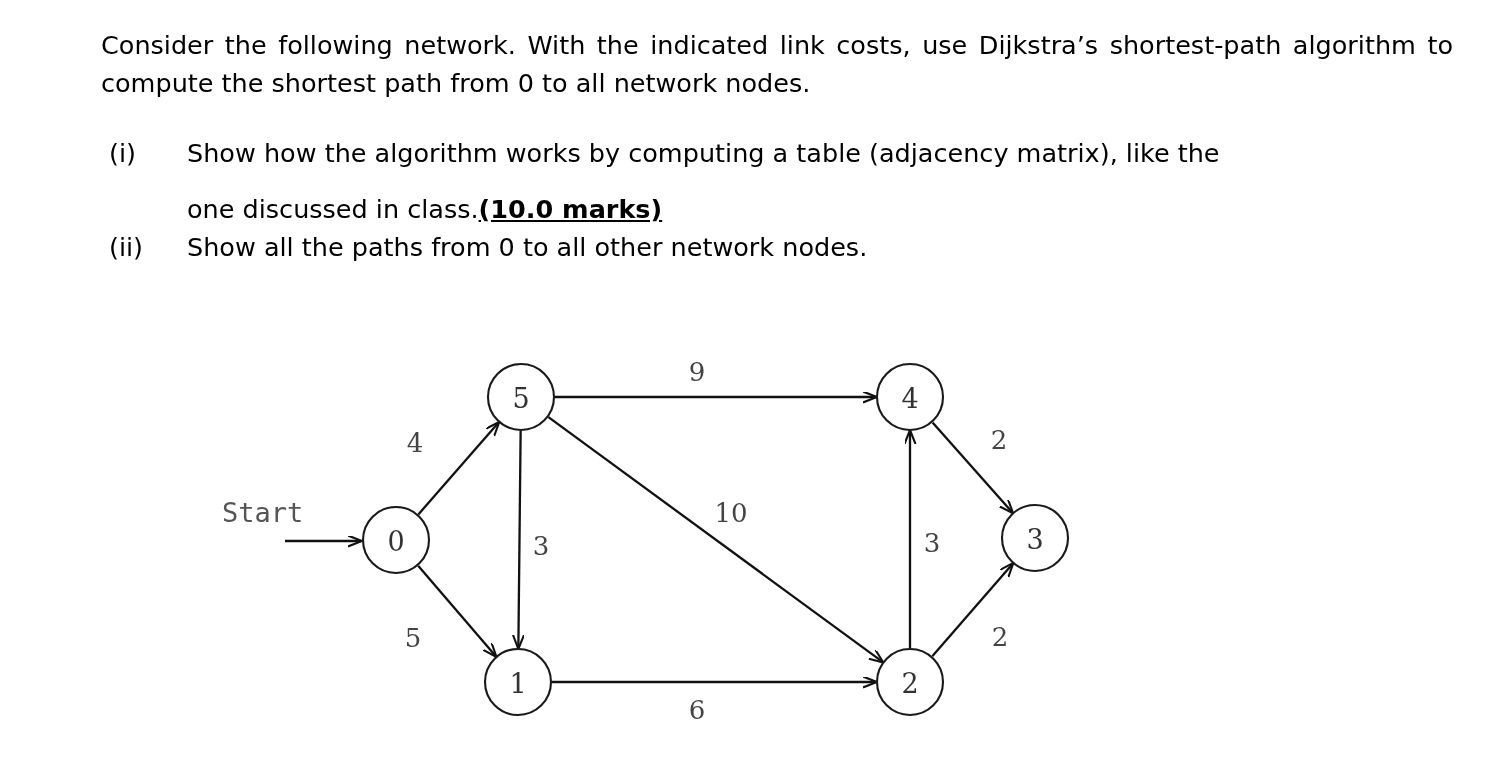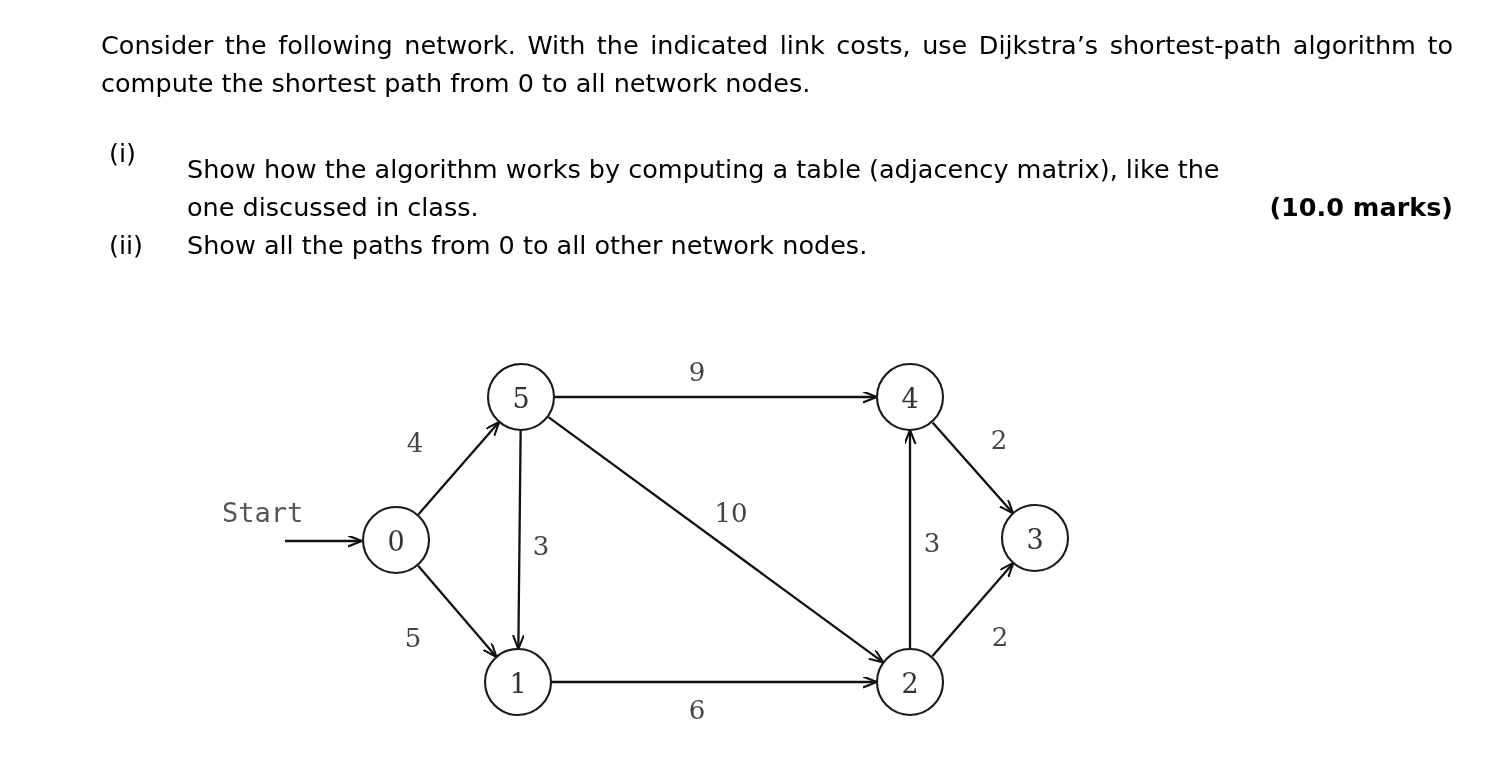--- a/index.html
+++ b/index.html
@@ -51,32 +51,33 @@
     box-sizing: border-box;
   }
 
   .part-body {
     flex: 1 1 auto;
     position: relative;
   }
 
   .part-text {
     display: block;
-    margin-top: 16px;
   }
 
   .part-text-line2 {
     display: flex;
-    justify-content: space-between;
+    justify-content: flex-start;
     align-items: baseline;
+    margin-top: 18px;
   }
 
   .marks {
     font-weight: bold;
     white-space: nowrap;
+    text-decoration: underline;
   }
 
   .part-inline {
     display: flex;
     justify-content: space-between;
     align-items: flex-start;
     width: 100%;
   }
 
   

